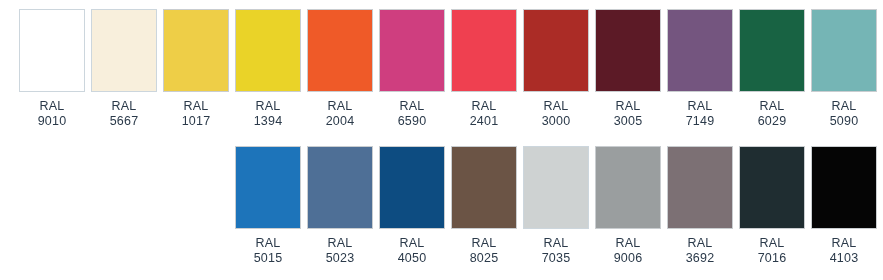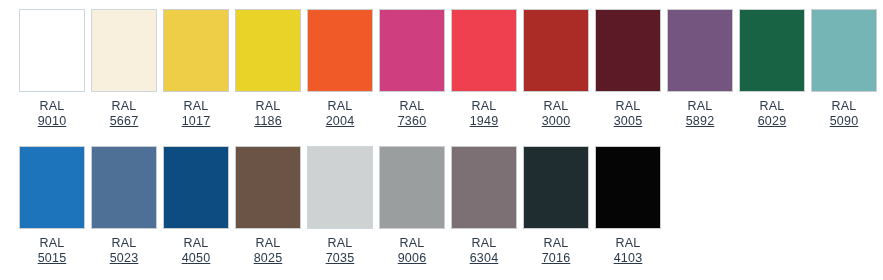--- a/index.html
+++ b/index.html
@@ -18,20 +18,21 @@
     width: 883px;
     height: 280px;
     box-sizing: border-box;
   }
   .swatch-row {
     display: flex;
     flex-direction: row;
     align-items: flex-start;
     padding-left: 19px;
     box-sizing: border-box;
+    justify-content: flex-end;
   }
   #swatch-row-1 { padding-top: 9px; }
   #swatch-row-2 { padding-top: 17px; }
 
   .swatch-cell {
     width: 66px;
     margin-right: 6px;
     display: flex;
     flex-direction: column;
     align-items: center;
@@ -54,21 +55,20 @@
     line-height: 15px;
     letter-spacing: 0.2px;
     font-stretch: condensed;
     white-space: nowrap;
   }
   .caption-prefix {
     display: block;
   }
   .caption-code {
     display: block;
-    text-decoration: underline;
   }
 </style>
 </head>
 <body>
 
 <div id="palette-sheet">
 
   <div class="swatch-row" id="swatch-row-1">
       <div class="swatch-cell">
         <div class="swatch-chip light-chip" style="background-color: rgb(255, 255, 255);"></div>
@@ -88,63 +88,63 @@
         <div class="swatch-chip" style="background-color: rgb(238, 206, 71);"></div>
         <div class="swatch-caption">
           <span class="caption-prefix">RAL</span>
           <span class="caption-code">1017</span>
         </div>
       </div>
       <div class="swatch-cell">
         <div class="swatch-chip" style="background-color: rgb(234, 211, 40);"></div>
         <div class="swatch-caption">
           <span class="caption-prefix">RAL</span>
-          <span class="caption-code">1186</span>
+          <span class="caption-code">1394</span>
         </div>
       </div>
       <div class="swatch-cell">
         <div class="swatch-chip" style="background-color: rgb(239, 90, 40);"></div>
         <div class="swatch-caption">
           <span class="caption-prefix">RAL</span>
           <span class="caption-code">2004</span>
         </div>
       </div>
       <div class="swatch-cell">
         <div class="swatch-chip" style="background-color: rgb(207, 62, 127);"></div>
         <div class="swatch-caption">
           <span class="caption-prefix">RAL</span>
-          <span class="caption-code">7360</span>
+          <span class="caption-code">6590</span>
         </div>
       </div>
       <div class="swatch-cell">
         <div class="swatch-chip" style="background-color: rgb(239, 64, 80);"></div>
         <div class="swatch-caption">
           <span class="caption-prefix">RAL</span>
-          <span class="caption-code">1949</span>
+          <span class="caption-code">2401</span>
         </div>
       </div>
       <div class="swatch-cell">
         <div class="swatch-chip" style="background-color: rgb(171, 44, 38);"></div>
         <div class="swatch-caption">
           <span class="caption-prefix">RAL</span>
           <span class="caption-code">3000</span>
         </div>
       </div>
       <div class="swatch-cell">
         <div class="swatch-chip" style="background-color: rgb(92, 26, 38);"></div>
         <div class="swatch-caption">
           <span class="caption-prefix">RAL</span>
           <span class="caption-code">3005</span>
         </div>
       </div>
       <div class="swatch-cell">
         <div class="swatch-chip" style="background-color: rgb(116, 85, 127);"></div>
         <div class="swatch-caption">
           <span class="caption-prefix">RAL</span>
-          <span class="caption-code">5892</span>
+          <span class="caption-code">7149</span>
         </div>
       </div>
       <div class="swatch-cell">
         <div class="swatch-chip" style="background-color: rgb(24, 99, 67);"></div>
         <div class="swatch-caption">
           <span class="caption-prefix">RAL</span>
           <span class="caption-code">6029</span>
         </div>
       </div>
       <div class="swatch-cell">
@@ -195,21 +195,21 @@
         <div class="swatch-chip" style="background-color: rgb(154, 158, 159);"></div>
         <div class="swatch-caption">
           <span class="caption-prefix">RAL</span>
           <span class="caption-code">9006</span>
         </div>
       </div>
       <div class="swatch-cell">
         <div class="swatch-chip" style="background-color: rgb(124, 112, 116);"></div>
         <div class="swatch-caption">
           <span class="caption-prefix">RAL</span>
-          <span class="caption-code">6304</span>
+          <span class="caption-code">3692</span>
         </div>
       </div>
       <div class="swatch-cell">
         <div class="swatch-chip" style="background-color: rgb(31, 45, 49);"></div>
         <div class="swatch-caption">
           <span class="caption-prefix">RAL</span>
           <span class="caption-code">7016</span>
         </div>
       </div>
       <div class="swatch-cell">

